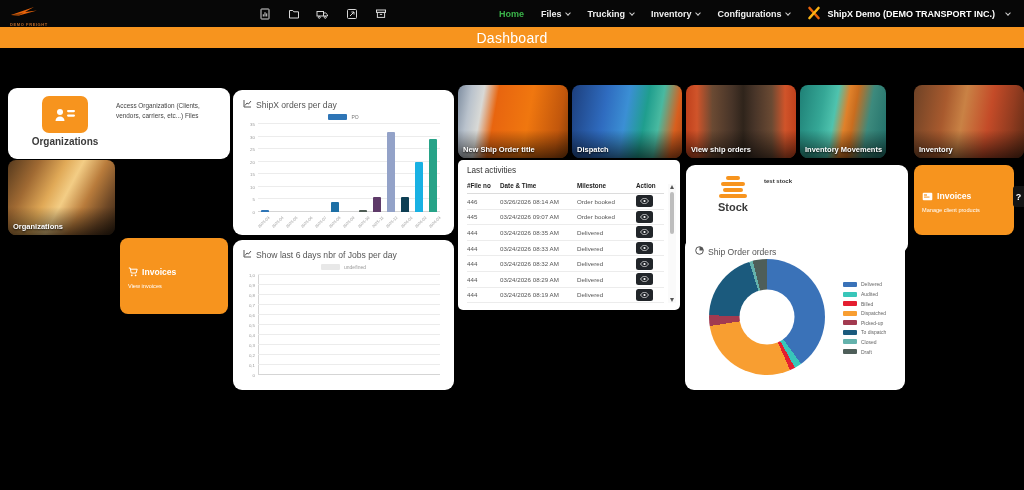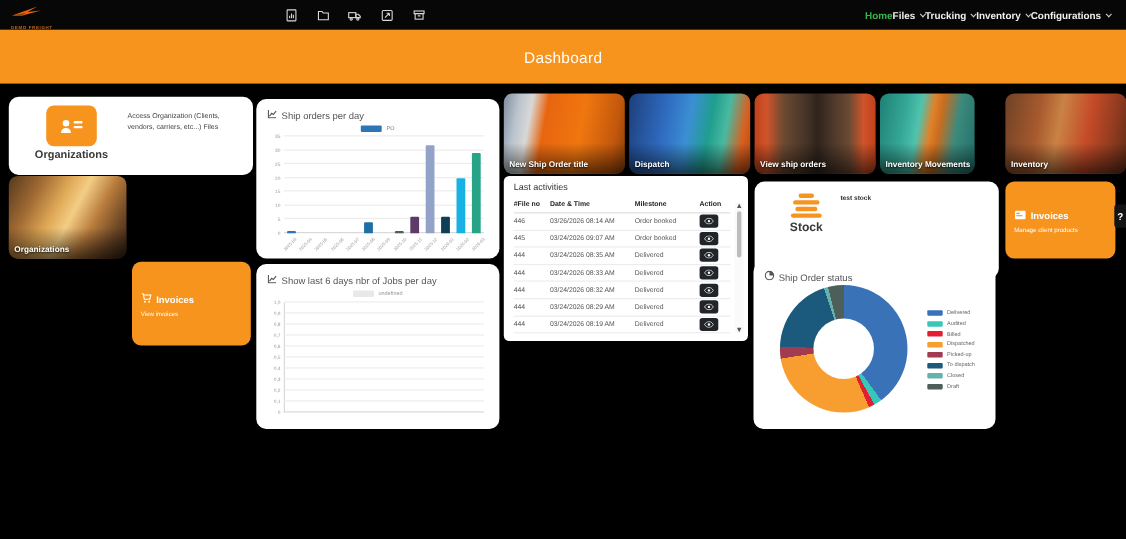--- a/index.html
+++ b/index.html
@@ -14,21 +14,21 @@
   .toolbar { position:absolute; left:258px; top:0; height:27px; display:flex; align-items:center; gap:16px; }
   .tb-icon { width:13px; height:13px; display:flex; align-items:center; justify-content:center; cursor:pointer; }
   .nav-right { position:absolute; right:14px; top:0; height:27px; display:flex; align-items:center; gap:17px; }
   .nav-item { font-size:9px; font-weight:bold; color:#f0f0f0; cursor:pointer; white-space:nowrap; display:flex; align-items:center; }
   .nav-item.active { color:#3BB54A; }
   .chev { width:4px; height:4px; border-right:1.2px solid #cfcfcf; border-bottom:1.2px solid #cfcfcf;
           transform:rotate(45deg); display:inline-block; margin-left:5px; margin-top:-2px; }
   .account { display:flex; align-items:center; gap:6px; font-size:9px; font-weight:bold; color:#fff; cursor:pointer; }
 
   
-  .banner { position:absolute; top:27px; left:0; right:0; height:49px; background:#F7941E;
+  .banner { position:absolute; top:27px; left:0; right:0; height:21px; background:#F7941E;
             display:flex; align-items:center; justify-content:center; }
   .banner-title { color:#fff; font-size:14px; letter-spacing:.3px; }
 
   
   .card { position:absolute; background:#fff; border-radius:9px; }
 
   
   .org-card { left:8px; top:88px; width:222px; height:71px; display:flex; padding:8px 10px 6px 14px; }
   .org-left { display:flex; flex-direction:column; align-items:center; width:86px; flex:none; }
   .org-iconbox { width:46px; height:37px; background:#F7941E; border-radius:7px; display:flex; align-items:center; justify-content:center; }
@@ -161,27 +161,37 @@
         </span>
         <span class="tb-icon">
           <svg width="12" height="12" viewBox="0 0 12 12">
             <rect x="1.5" y="2" width="9" height="2.4" fill="none" stroke="#d8d8d8"></rect>
             <rect x="2.4" y="4.4" width="7.2" height="5" fill="none" stroke="#d8d8d8"></rect>
             <path d="M4.8 6.4h2.4" stroke="#d8d8d8"></path>
           </svg>
         </span>
       </div>
     <div class="nav-right">
-      <div id="nav-menu" style="display:flex;gap:0;align-items:center;">
+      <div id="nav-menu" style="display:flex;gap:17px;align-items:center;">
           <div class="nav-item active">Home</div>
           <div class="nav-item">Files<span class="chev"></span></div>
           <div class="nav-item">Trucking<span class="chev"></span></div>
           <div class="nav-item">Inventory<span class="chev"></span></div>
           <div class="nav-item">Configurations<span class="chev"></span></div>
         </div>
+      <div class="account">
+        <span>
+          <svg width="14" height="14" viewBox="0 0 14 14">
+            <path d="M2.5 2 L11.5 12" stroke="#E8630A" stroke-width="2.6" stroke-linecap="round"></path>
+            <path d="M11.5 2 L2.5 12" stroke="#FDB515" stroke-width="2.6" stroke-linecap="round"></path>
+          </svg>
+        </span>
+        <span>ShipX Demo (DEMO TRANSPORT INC.)</span>
+        <span class="chev"></span>
+      </div>
     </div>
   </div>
 
   <div class="banner">
     <span class="banner-title">Dashboard</span>
   </div>
 
   <div class="card org-card">
     <div class="org-left">
       <div class="org-iconbox">
@@ -198,21 +208,21 @@
   </div>
 
   <div class="card chart-card chart1">
     <div class="chart-title">
       <span>
         <svg width="9" height="9" viewBox="0 0 9 9">
             <path d="M1 1v7h7" stroke="#555" stroke-width="1" fill="none"></path>
             <path d="M2 6.5 L4 4 L5.5 5 L8 2" stroke="#555" stroke-width="1" fill="none"></path>
           </svg>
       </span>
-      <span>Ship orders per day</span>
+      <span>ShipX orders per day</span>
     </div>
     <div class="legend-row">
       <span class="legend-swatch" id="c1-swatch" style="background: rgb(46, 117, 182);"></span>
       <span class="legend-label">PO</span>
     </div>
     <div class="plot" id="plot1" style="height:88px; margin-top:4px;">
         <div class="gridline zero" style="bottom: 0%;"></div>
         <span class="ytick" style="bottom: 0%; transform: translateY(50%);">0</span>
         <div class="gridline" style="bottom: 14.2857%;"></div>
         <span class="ytick" style="bottom: 14.2857%; transform: translateY(50%);">5</span>
@@ -471,21 +481,21 @@
   </div>
 
   <div class="card donut-card">
     <div class="chart-title">
       <span>
         <svg width="9" height="9" viewBox="0 0 9 9">
             <circle cx="4.5" cy="4.5" r="3.8" fill="none" stroke="#555" stroke-width="1"></circle>
             <path d="M4.5 .7 A3.8 3.8 0 0 1 8.3 4.5 L4.5 4.5 Z" fill="#555"></path>
           </svg>
       </span>
-      <span>Ship Order status</span>
+      <span>Ship Order orders</span>
     </div>
     <div class="donut-wrap">
       <div class="donut" id="donut" style="background: conic-gradient(rgb(58, 114, 184) 0%, rgb(58, 114, 184) 40%, rgb(56, 198, 185) 40%, rgb(56, 198, 185) 42%, rgb(228, 30, 48) 42%, rgb(228, 30, 48) 43.5%, rgb(248, 158, 49) 43.5%, rgb(248, 158, 49) 72.5%, rgb(162, 58, 80) 72.5%, rgb(162, 58, 80) 75.5%, rgb(27, 90, 125) 75.5%, rgb(27, 90, 125) 95%, rgb(100, 178, 172) 95%, rgb(100, 178, 172) 96%, rgb(78, 94, 89) 96%, rgb(78, 94, 89) 100%);">
         <div class="donut-hole"></div>
       </div>
       <div class="donut-legend" id="donut-legend">
           <div class="dl-row">
             <span class="dl-swatch" style="background: rgb(58, 114, 184);"></span>
             <span class="dl-label">Delivered</span>
           </div>

